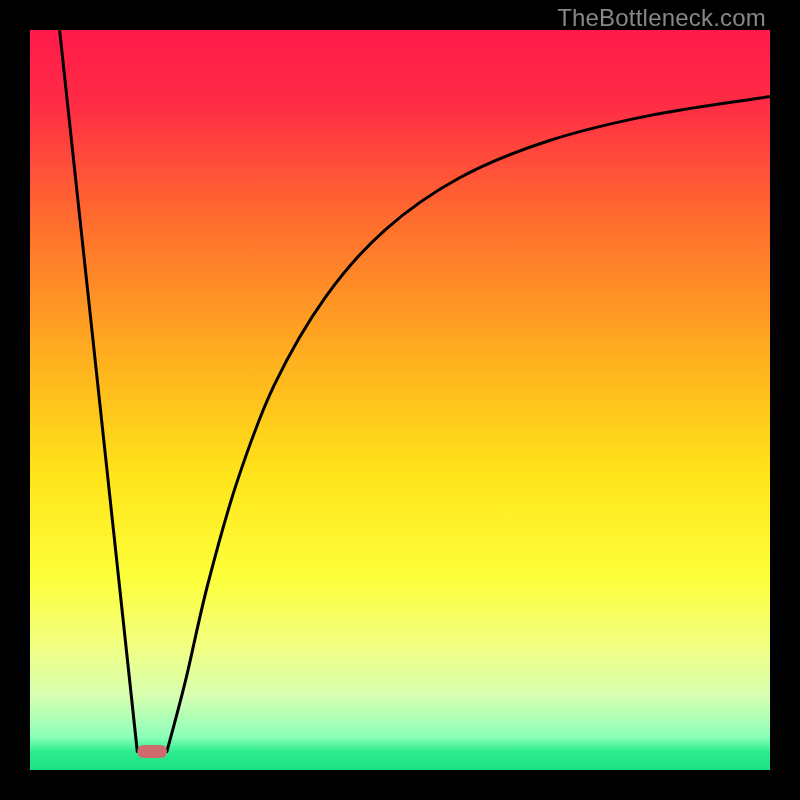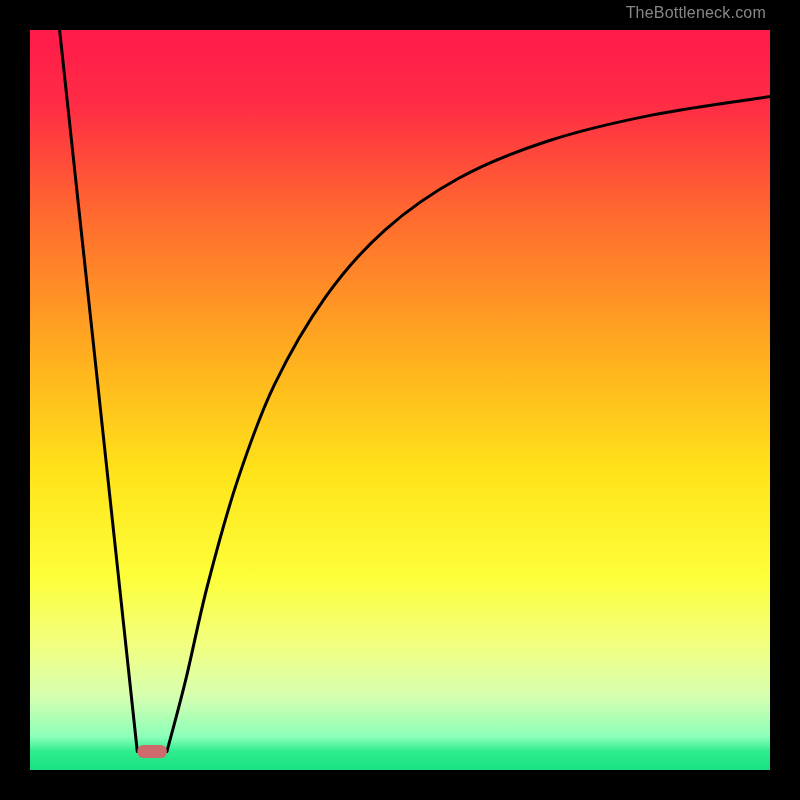--- a/index.html
+++ b/index.html
@@ -37,21 +37,21 @@
     left: 0;
     top: 0;
     width: 100%;
     height: 100%;
   }
   .watermark {
     position: absolute;
     top: 4px;
     right: 34px;
     font-family: Arial, Helvetica, sans-serif;
-    font-size: 16px;
+    font-size: 24px;
     font-weight: 500;
     color: #878787;
     letter-spacing: 0.2px;
   }
 </style>
 </head>
 <body>
 
 <div class="frame">
   <div class="plot">

